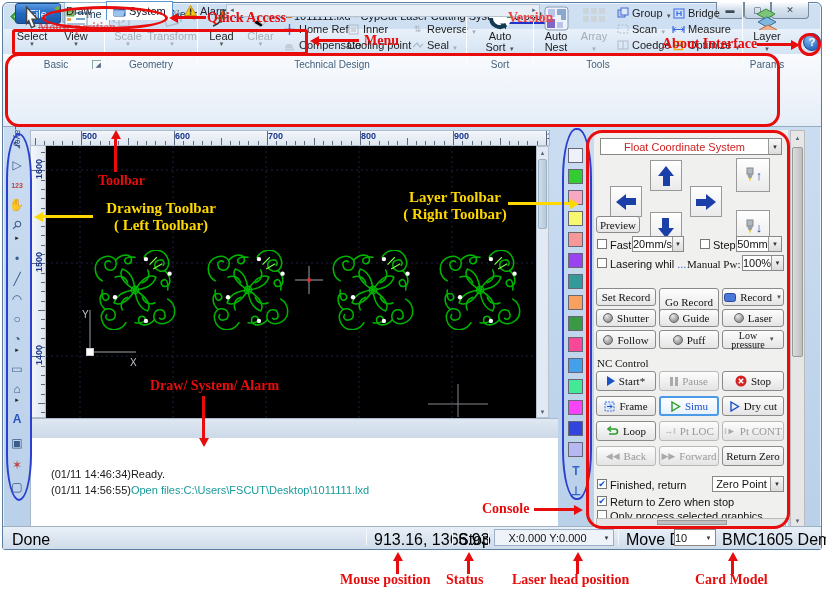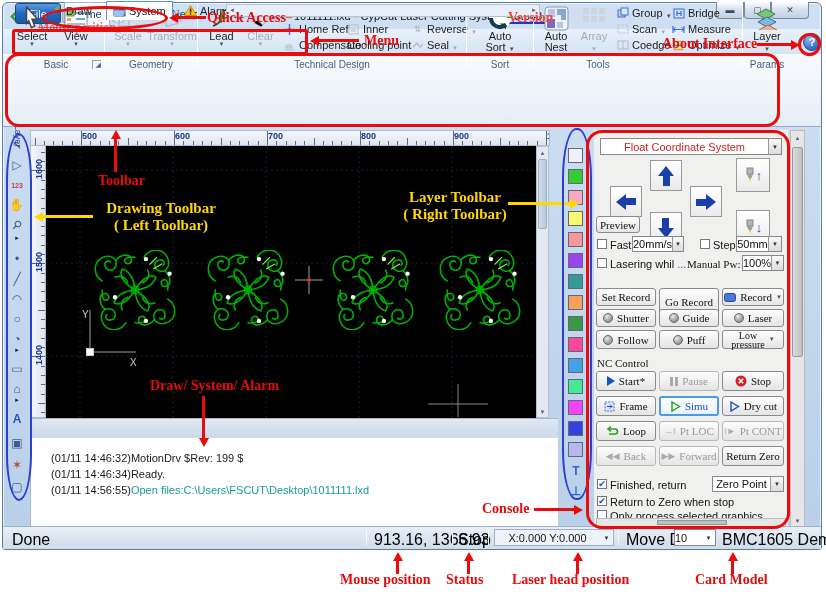--- a/index.html
+++ b/index.html
@@ -643,21 +643,20 @@
       <rect x="5.9" y="8.3" width="1.4" height="1.4" fill="#222"></rect>
     </svg>
   <span>Alarm</span>
   </div>
 <div id="tabscroll">
   <span style="position:absolute;left:2px;top:2px;font-size:6px;color:#567">◄</span>
   <span style="position:absolute;right:2px;top:2px;font-size:6px;color:#567">►</span>
 </div>
 
 <div id="console">
-    <div class="cline" style="top: 14px;"><span>(01/11 14:46:32)MotionDrv $Rev: 199 $</span></div>
     <div class="cline" style="top: 30px;"><span>(01/11 14:46:34)Ready.</span></div>
     <div class="cline" style="top: 46px;"><span>(01/11 14:56:55)</span><span class="lnk">Open files:C:\Users\FSCUT\Desktop\1011111.lxd</span></div>
   </div>
 
 <div id="layer-strip">
     <div class="lsq" style="top: 21px; background: rgb(238, 240, 250);"></div>
     <div class="lsq" style="top: 42px; background: rgb(51, 204, 51);"></div>
     <div class="lsq" style="top: 63px; background: rgb(248, 168, 192);"></div>
     <div class="lsq" style="top: 84px; background: rgb(248, 248, 112);"></div>
     <div class="lsq" style="top: 105px; background: rgb(244, 152, 152);"></div>

